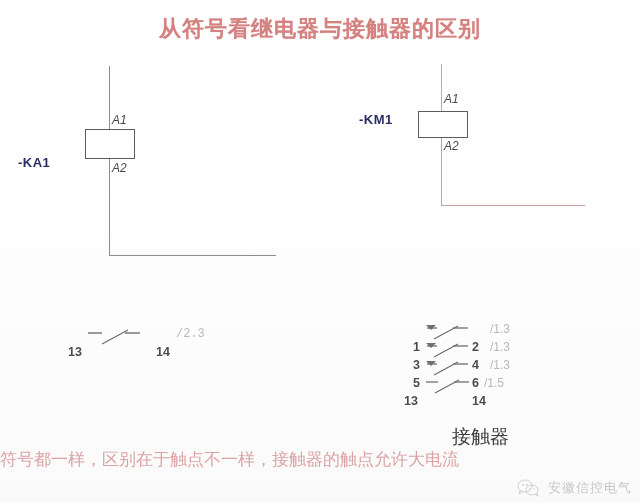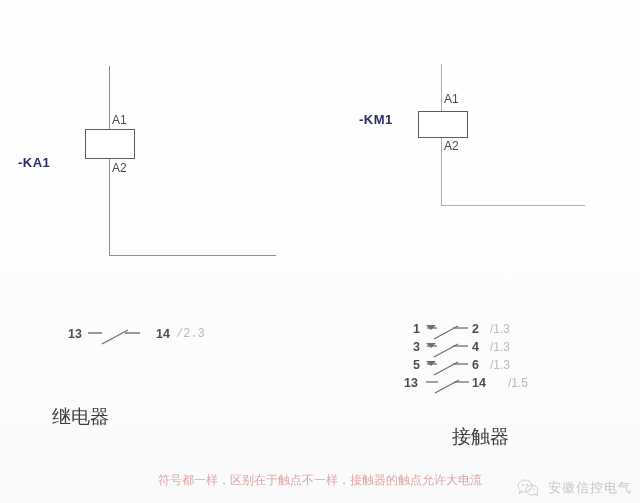--- a/index.html
+++ b/index.html
@@ -45,20 +45,21 @@
     color: #2b2e63;
     letter-spacing: 0.5px;
     white-space: nowrap;
   }
   .term {
     position: absolute;
     font-family: "Liberation Sans", sans-serif;
     font-size: 12px;
     color: #4a4a4a;
     white-space: nowrap;
+    font-style: italic;
   }
 
   
   .wire-v {
     position: absolute;
     width: 1px;
   }
   .wire-h {
     position: absolute;
     height: 1px;
@@ -79,21 +80,21 @@
     position: absolute;
     height: 18px;
     white-space: nowrap;
   }
   .cnum {
     position: absolute;
     font-family: "Liberation Sans", sans-serif;
     font-size: 12.5px;
     font-weight: bold;
     color: #4c4c4c;
-    top: 1px;
+    top: 19px;
     text-align: center;
   }
   .cref {
     position: absolute;
     font-family: "Liberation Sans", sans-serif;
     font-size: 12px;
     color: #b9b9b9;
     top: 1px;
   }
   .contact-svg {
@@ -108,26 +109,25 @@
     position: absolute;
     font-family: "DejaVu Serif", "Liberation Serif", serif;
     font-size: 19px;
     color: #3f3f3f;
     white-space: nowrap;
   }
   .footnote {
     position: absolute;
     left: 0;
     width: 640px;
-    text-align: center;
-    font-family: "DejaVu Serif", "Liberation Serif", serif;
-    font-size: 12px;
+    text-align: left;
+    font-family: "DejaVu Serif", "Liberation Serif", serif;
+    font-size: 17px;
     color: #dba3a4;
     white-space: nowrap;
-    margin-top: 24px;
   }
 
   
   .watermark {
     position: absolute;
     right: 8px;
     bottom: 6px;
     display: flex;
     align-items: center;
     gap: 9px;
@@ -139,20 +139,21 @@
     color: #9a9a9a;
     letter-spacing: 1px;
   }
   .wm-icon { display: block; }
 </style>
 </head>
 <body>
 
 <div id="canvas">
 
+  <div class="title">从符号看继电器与接触器的区别</div>
 
   <div class="wire-v grey-wire" style="left:109px; top:66px; height:63px;"></div>
 
   <div class="coil" style="left:85px; top:129px; width:50px; height:30px;"></div>
 
   <div class="wire-v grey-wire" style="left:109px; top:159px; height:96px;"></div>
 
   <div class="wire-h grey-wire" style="left:109px; top:255px; width:167px;"></div>
 
   <div class="dev-label" style="left:18px; top:141px;margin-top:14px;">-KA1</div>
@@ -163,21 +164,20 @@
     <span class="cnum" style="left:0px;">13</span>
     <svg class="contact-svg" width="70" height="24" viewBox="0 0 70 24" style="left:20px; top:-2px;">
       <line x1="0" y1="9" x2="14" y2="9" stroke="#6f6f6f" stroke-width="1.4"></line>
       <line x1="14" y1="20" x2="40" y2="6" stroke="#6f6f6f" stroke-width="1.4"></line>
       <line x1="37" y1="9" x2="52" y2="9" stroke="#6f6f6f" stroke-width="1.4"></line>
     </svg>
     <span class="cnum" style="left:88px;">14</span>
     <span class="cref" style="left:108px;font-family:Liberation Mono, monospace;">/2.3</span>
   </div>
 
-  <div class="caption-cn" style="left:52px; top:404px;">继电器</div>
 
   <div class="wire-v pink-wire" style="left:441px; top:64px; height:47px;"></div>
   <div class="coil" style="left:418px; top:111px; width:50px; height:27px;"></div>
   <div class="wire-v pink-wire" style="left:441px; top:138px; height:67px;"></div>
   <div class="wire-h pink-wire" style="left:441px; top:205px; width:144px;"></div>
 
   <div class="dev-label" style="left:359px; top:112px;">-KM1</div>
   <div class="term" style="left:444px; top:92px;">A1</div>
   <div class="term" style="left:444px; top:139px;">A2</div>
 
@@ -218,21 +218,21 @@
   </div>
 
   <div class="contact-row" style="left:404px; top:375px; width:150px;">
     <span class="cnum" style="left:0px;">13</span>
     <svg class="contact-svg" width="70" height="24" viewBox="0 0 70 24" style="left:20px; top:-2px;">
       <line x1="2" y1="9" x2="14" y2="9" stroke="#6f6f6f" stroke-width="1.3"></line>
       <line x1="11" y1="20" x2="35" y2="7" stroke="#6f6f6f" stroke-width="1.3"></line>
       <line x1="30" y1="9" x2="45" y2="9" stroke="#6f6f6f" stroke-width="1.3"></line>
     </svg>
     <span class="cnum" style="left:68px;">14</span>
-    <span class="cref" style="left:104px;">/1.5</span>
+    <span class="cref" style="left:80px;">/1.5</span>
   </div>
 
   <div class="caption-cn" style="left:452px; top:412px;margin-top:12px;">接触器</div>
 
   <div class="footnote" style="top:448px;">符号都一样，区别在于触点不一样，接触器的触点允许大电流</div>
 
   <div class="watermark">
     <svg class="wm-icon" width="22" height="18" viewBox="0 0 22 18">
       <ellipse cx="8" cy="7" rx="7" ry="6" fill="none" stroke="#a8a8a8" stroke-width="1"></ellipse>
       <circle cx="6" cy="6" r="0.9" fill="#a8a8a8"></circle>

